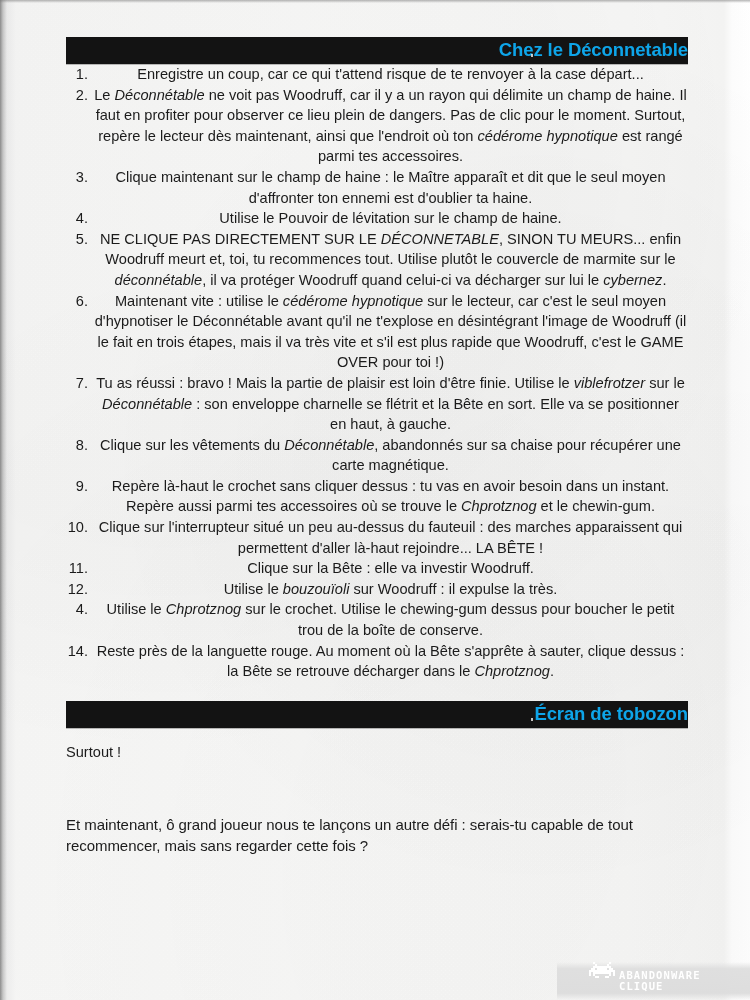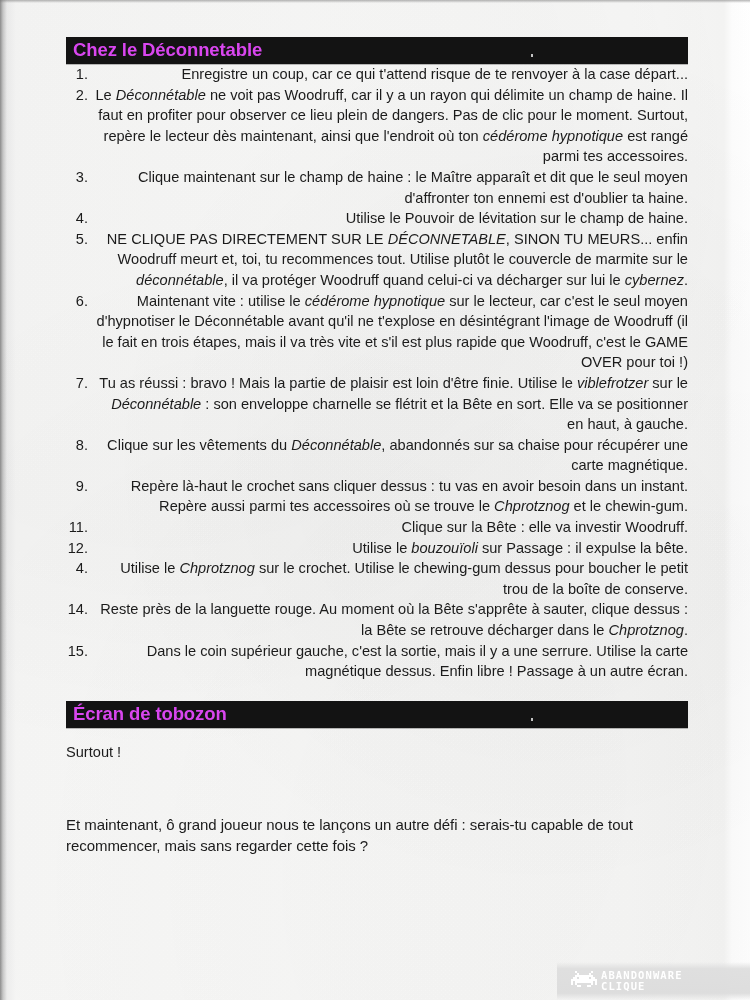--- a/index.html
+++ b/index.html
@@ -51,28 +51,29 @@
   .content {
     position: absolute;
     left: 66px;
     top: 0;
     width: 622px;
   }
 
   
   .section-bar {
     background: #131313;
-    color: #d946ef;
+    color: #0ea5e9;
     height: 27px;
     display: flex;
     align-items: center;
     padding-left: 7px;
     box-sizing: border-box;
     position: relative;
     box-shadow: 0 1px 0 rgba(0,0,0,.25);
+    justify-content: flex-end;
   }
   .section-bar .bar-title {
     font-size: 18.5px;
     font-weight: bold;
     letter-spacing: -0.1px;
     line-height: 1;
     transform: translateY(-0.5px);
     white-space: nowrap;
   }
   .section-bar .bar-speck {
@@ -100,21 +101,21 @@
   ol.steps > li .num {
     flex: 0 0 auto;
     width: 27px;
     text-align: right;
     padding-right: 5px;
     box-sizing: border-box;
     font-variant-numeric: lining-nums;
   }
   ol.steps > li .txt {
     flex: 1 1 auto;
-    text-align: right;
+    text-align: center;
   }
   ol.steps > li .txt i {
     font-style: italic;
   }
 
   .list-block {
     margin-top: 13px;
   }
 
   
@@ -134,22 +135,21 @@
 
   
   .watermark {
     position: absolute;
     left: 557px;
     top: 962px;
     width: 193px;
     height: 38px;
     background: linear-gradient(180deg, rgba(226,226,226,.0) 0%, rgba(222,222,222,.95) 18%, rgba(220,220,220,.95) 82%, rgba(228,228,228,.0) 100%);
     display: flex;
-    align-items: center;
-    padding-left: 14px;
+    padding-left: 32px;
     box-sizing: border-box;
     pointer-events: none;
   }
   .wm-invader {
     width: 26px;
     height: 20px;
     flex: 0 0 auto;
     margin-right: 4px;
   }
   .wm-text {
@@ -212,38 +212,38 @@
       </li>
       <li>
         <span class="num">8.</span>
         <span class="txt"><span>Clique sur les vêtements du </span><i>Déconnétable</i><span>, abandonnés sur sa chaise pour récupérer une carte magnétique.</span></span>
       </li>
       <li>
         <span class="num">9.</span>
         <span class="txt"><span>Repère là-haut le crochet sans cliquer dessus : tu vas en avoir besoin dans un instant. Repère aussi parmi tes accessoires où se trouve le </span><i>Chprotznog</i><span> et le chewin-gum.</span></span>
       </li>
       <li>
+        <span class="num">10.</span>
+        <span class="txt"><span>Clique sur l'interrupteur situé un peu au-dessus du fauteuil : des marches apparaissent qui permettent d'aller là-haut rejoindre... LA BÊTE !</span></span>
+      </li>
+      <li>
         <span class="num">11.</span>
         <span class="txt"><span>Clique sur la Bête : elle va investir Woodruff.</span></span>
       </li>
       <li>
         <span class="num">12.</span>
-        <span class="txt"><span>Utilise le </span><i>bouzouïoli</i><span> sur Passage : il expulse la bête.</span></span>
+        <span class="txt"><span>Utilise le </span><i>bouzouïoli</i><span> sur Woodruff : il expulse la très.</span></span>
       </li>
       <li>
         <span class="num">4.</span>
         <span class="txt"><span>Utilise le </span><i>Chprotznog</i><span> sur le crochet. Utilise le chewing-gum dessus pour boucher le petit trou de la boîte de conserve.</span></span>
       </li>
       <li>
         <span class="num">14.</span>
         <span class="txt"><span>Reste près de la languette rouge. Au moment où la Bête s'apprête à sauter, clique dessus : la Bête se retrouve décharger dans le </span><i>Chprotznog</i><span>.</span></span>
-      </li>
-      <li>
-        <span class="num">15.</span>
-        <span class="txt"><span>Dans le coin supérieur gauche, c'est la sortie, mais il y a une serrure. Utilise la carte magnétique dessus. Enfin libre ! Passage à un autre écran.</span></span>
       </li>
     </ol>
 
   <div class="section-bar" style="margin-top:19px;">
     <span class="bar-title">Écran de tobozon</span>
     <span class="bar-speck"></span>
   </div>
 
   <div class="plain-line">Surtout !</div>
 

